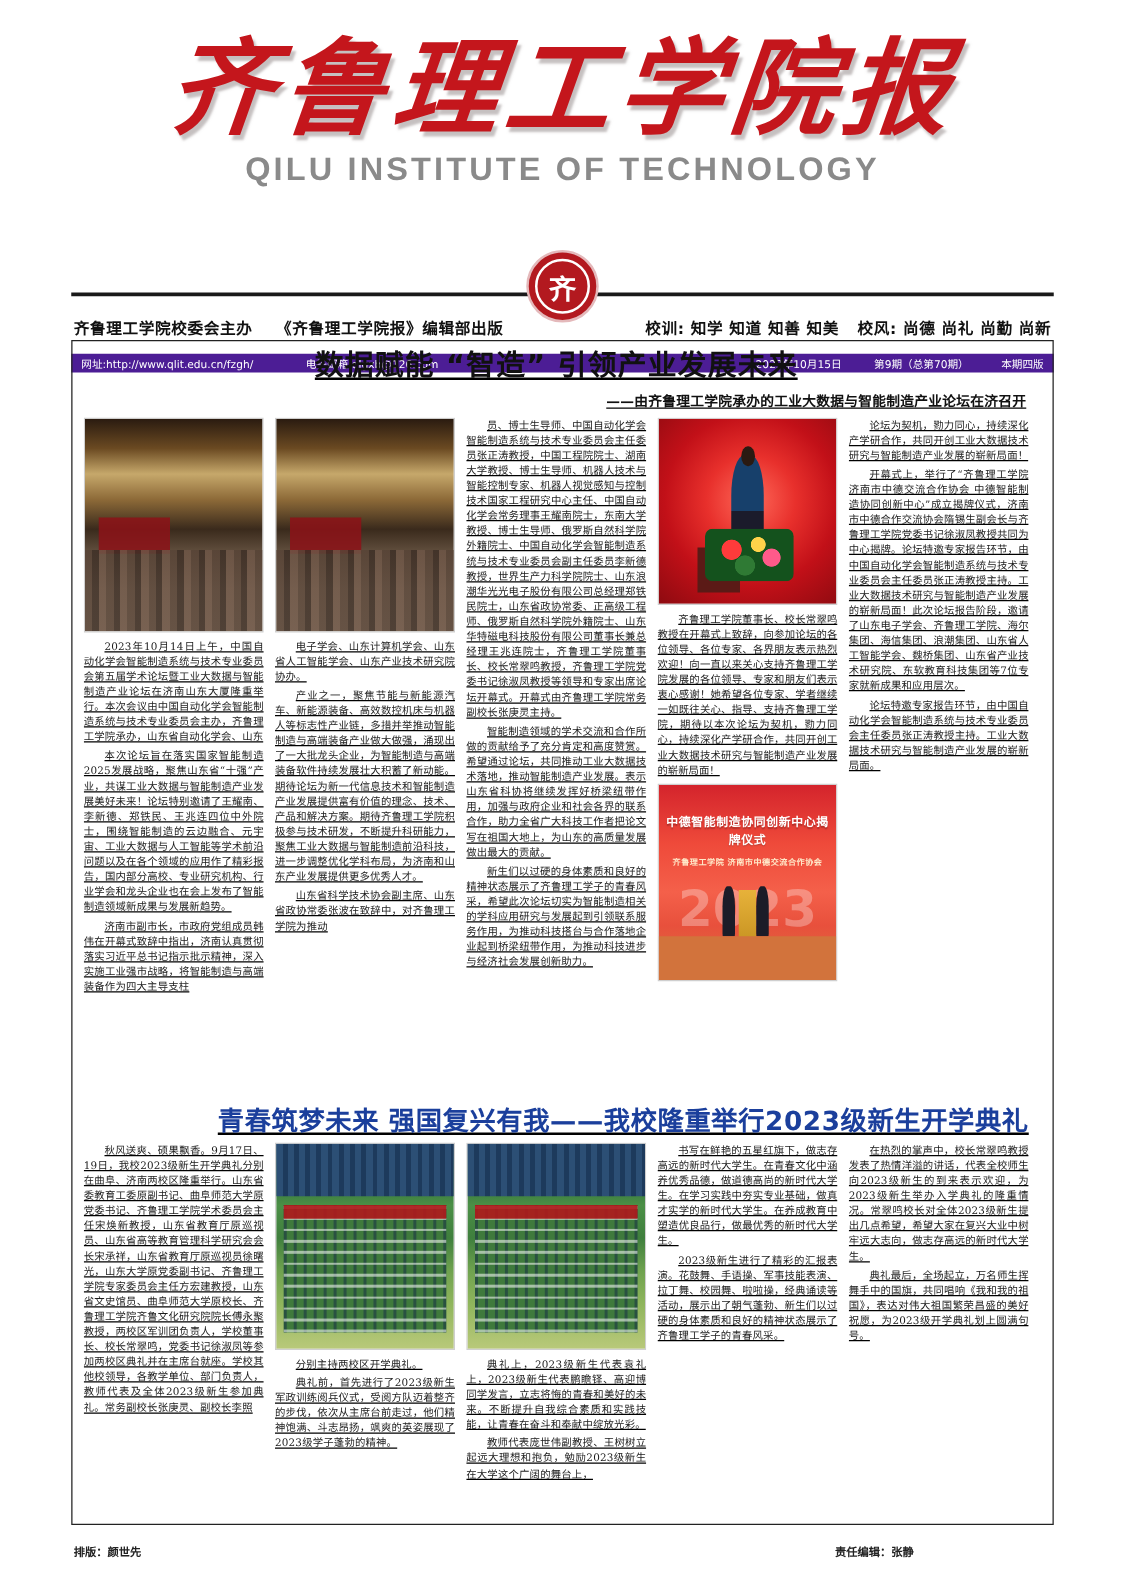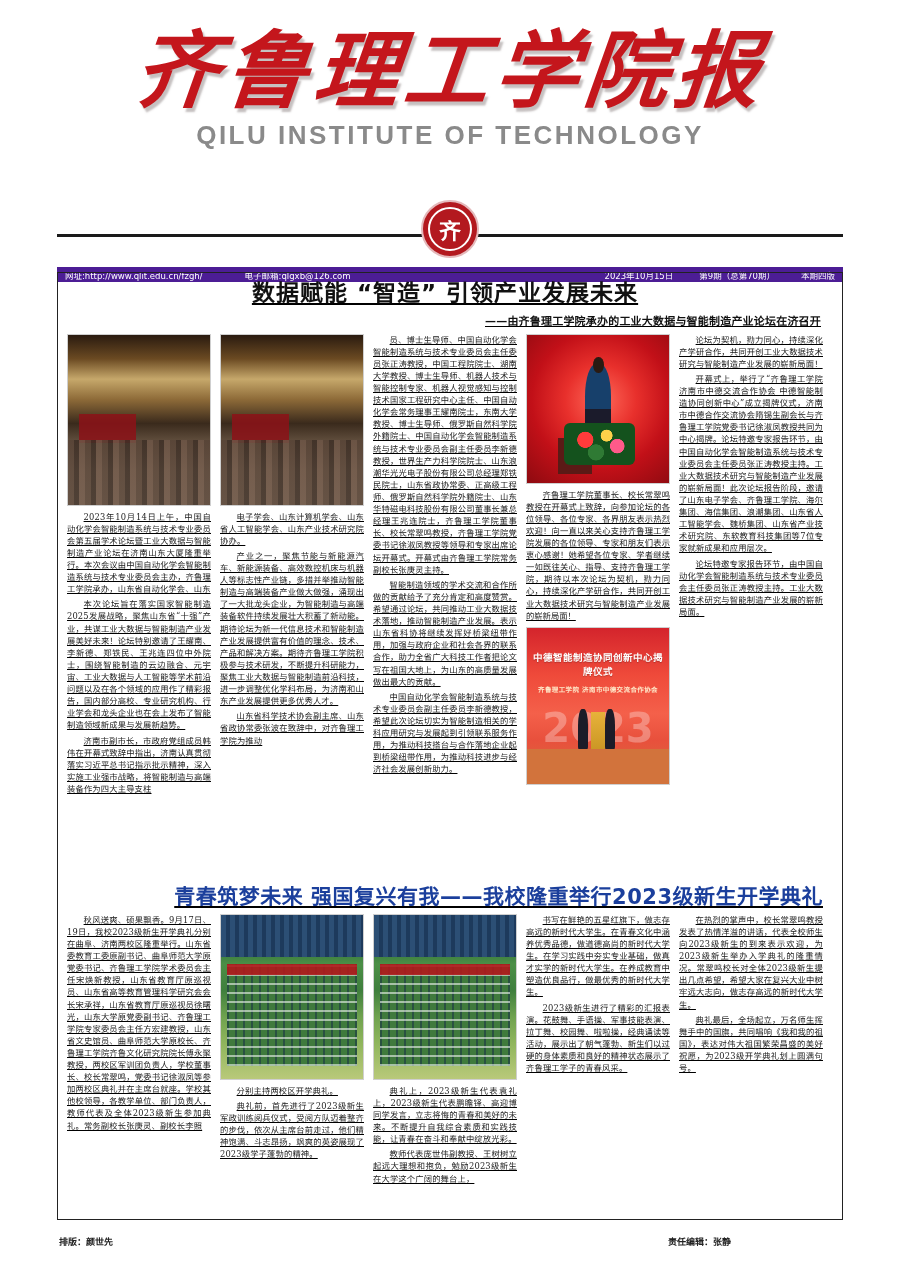--- a/index.html
+++ b/index.html
@@ -310,20 +310,30 @@
   </div>
 
   <div class="seal-row">
     <div class="rule-left"></div>
     <div class="rule-right"></div>
     <div class="seal">
       <div class="inner">齐</div>
     </div>
   </div>
 
+  <div class="pub-line">
+    <div class="pub-left">
+      <span>齐鲁理工学院校委会主办</span>
+      <span>《齐鲁理工学院报》编辑部出版</span>
+    </div>
+    <div class="pub-right">
+      <span>校训: 知学 知道 知善 知美</span>
+      <span>校风: 尚德 尚礼 尚勤 尚新</span>
+    </div>
+  </div>
 
   <div class="infobar">
     <span class="ib-url">网址:http://www.qlit.edu.cn/fzgh/</span>
     <span class="ib-mail">电子邮箱:qlgxb@126.com</span>
     <span class="ib-date">2023年10月15日</span>
     <span class="ib-issue">第9期（总第70期）</span>
     <span class="ib-pages">本期四版</span>
   </div>
 
   <div class="frame">
@@ -348,21 +358,21 @@
           <p>电子学会、山东计算机学会、山东省人工智能学会、山东产业技术研究院协办。</p>
           <p>产业之一，聚焦节能与新能源汽车、新能源装备、高效数控机床与机器人等标志性产业链，多措并举推动智能制造与高端装备产业做大做强，涌现出了一大批龙头企业，为智能制造与高端装备软件持续发展壮大积蓄了新动能。期待论坛为新一代信息技术和智能制造产业发展提供富有价值的理念、技术、产品和解决方案。期待齐鲁理工学院积极参与技术研发，不断提升科研能力，聚焦工业大数据与智能制造前沿科技，进一步调整优化学科布局，为济南和山东产业发展提供更多优秀人才。</p>
           <p>山东省科学技术协会副主席、山东省政协常委张波在致辞中，对齐鲁理工学院为推动</p>
         </div>
       </div>
 
       <div class="col">
         <div class="ctext">
           <p>员、博士生导师、中国自动化学会智能制造系统与技术专业委员会主任委员张正涛教授，中国工程院院士、湖南大学教授、博士生导师、机器人技术与智能控制专家、机器人视觉感知与控制技术国家工程研究中心主任、中国自动化学会常务理事王耀南院士，东南大学教授、博士生导师、俄罗斯自然科学院外籍院士、中国自动化学会智能制造系统与技术专业委员会副主任委员李新德教授，世界生产力科学院院士、山东浪潮华光光电子股份有限公司总经理郑铁民院士，山东省政协常委、正高级工程师、俄罗斯自然科学院外籍院士、山东华特磁电科技股份有限公司董事长兼总经理王兆连院士，齐鲁理工学院董事长、校长常翠鸣教授，齐鲁理工学院党委书记徐淑凤教授等领导和专家出席论坛开幕式。开幕式由齐鲁理工学院常务副校长张庚灵主持。</p>
           <p>智能制造领域的学术交流和合作所做的贡献给予了充分肯定和高度赞赏。希望通过论坛，共同推动工业大数据技术落地，推动智能制造产业发展。表示山东省科协将继续发挥好桥梁纽带作用，加强与政府企业和社会各界的联系合作，助力全省广大科技工作者把论文写在祖国大地上，为山东的高质量发展做出最大的贡献。</p>
-          <p>中国自动化学会智能制造系统与技术专业委员会副主任委员李新德教授，希望此次论坛切实为智能制造相关的学科应用研究与发展起到引领联系服务作用，为推动科技搭台与合作落地企业起到桥梁纽带作用，为推动科技进步与经济社会发展创新助力。</p>
+          <p>新生们以过硬的身体素质和良好的精神状态展示了齐鲁理工学子的青春风采，希望此次论坛切实为智能制造相关的学科应用研究与发展起到引领联系服务作用，为推动科技搭台与合作落地企业起到桥梁纽带作用，为推动科技进步与经济社会发展创新助力。</p>
         </div>
       </div>
 
       <div class="col">
         <div class="photo p2">
           <div class="podium"></div>
           <div class="figure"></div>
           <div class="head"></div>
           <div class="flowers"></div>
         </div>

